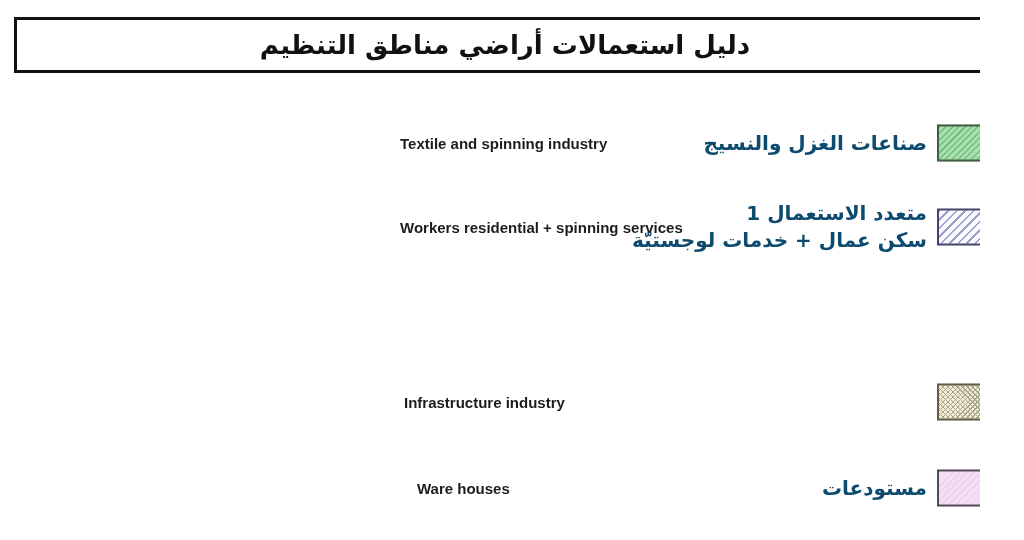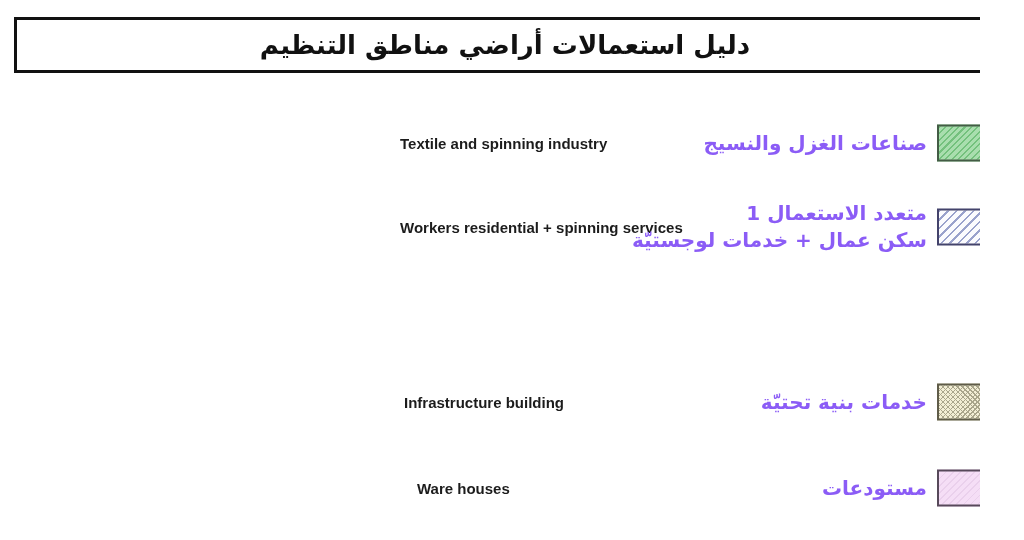--- a/index.html
+++ b/index.html
@@ -42,21 +42,21 @@
   }
   .r4 .en { left:404px; }
   .r5 .en { left:417px; }
 
   .ar {
     position:absolute; right:97px; top:0; height:100%;
     display:flex; flex-direction:column; justify-content:center;
     direction:rtl; text-align:right;
     font-family:"DejaVu Sans", sans-serif;
     font-weight:bold; font-size:20px; line-height:27px;
-    color:#8b5cf6; white-space:nowrap;
+    color:#0c4a6e; white-space:nowrap;
   }
 
   .swatch {
     position:absolute; left:937px; top:50%;
     transform:translateY(-50%);
     width:60px; height:37px;
     border:2px solid var(--border,#444444);
     background-color:var(--fill,#ffffff);
   }
   .hatch-diagonal {
@@ -99,24 +99,21 @@
     <div class="ar">
       <span>متعدد الاستعمال 1</span>
       <span>سكن عمال + خدمات لوجستيّة</span>
     </div>
     <div class="swatch hatch-diagonal" style="--fill: #fbfbfe; --line: #9aa2cc; --border: #43436b; --gap: 6px;"></div>
   </div>
 
 
   <div class="row r4">
     <div class="en">
-      <span>Infrastructure building</span>
-    </div>
-    <div class="ar">
-      <span>خدمات بنية تحتيّة</span>
+      <span>Infrastructure industry</span>
     </div>
     <div class="swatch hatch-crosshatch" style="--fill: #f2eed5; --line: #a9a58b; --border: #5f5c49; --gap: 3.5px;"></div>
   </div>
 
   <div class="row r5">
     <div class="en">
       <span>Ware houses</span>
     </div>
     <div class="ar">
       <span>مستودعات</span>

